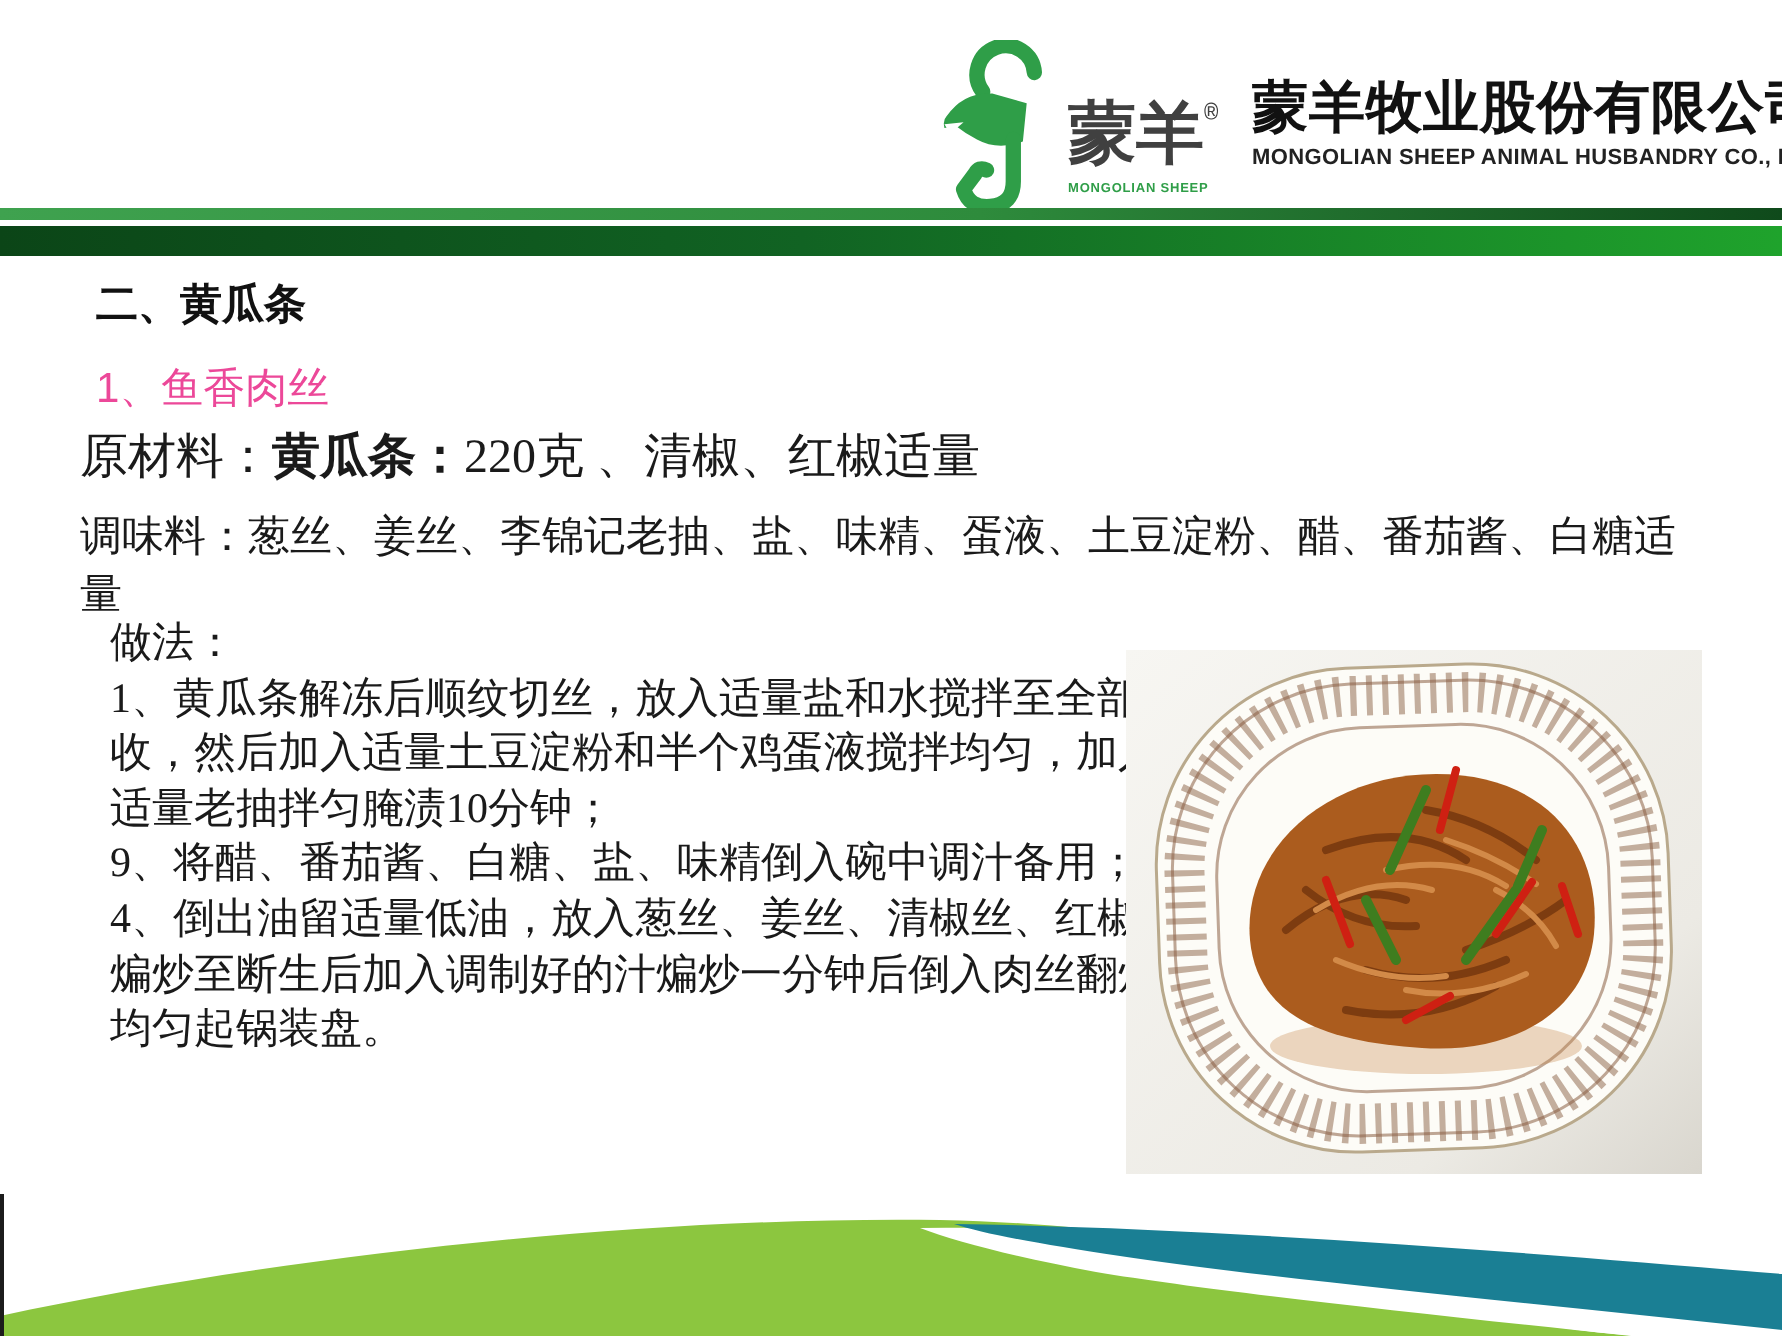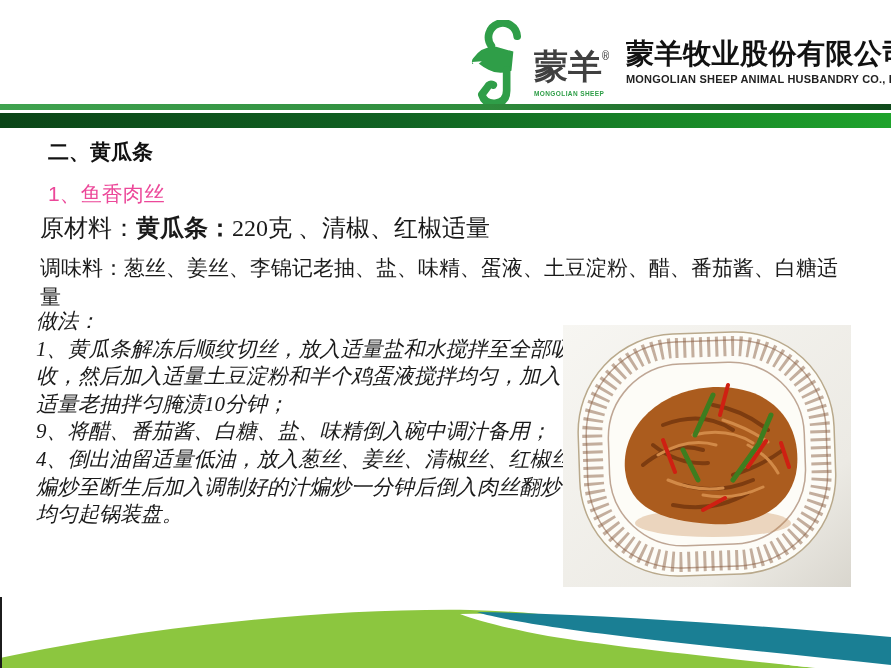--- a/index.html
+++ b/index.html
@@ -54,22 +54,22 @@
     font-family:"Liberation Sans","DejaVu Sans",sans-serif;
     font-weight:normal; font-size:21px; color:#ec4899;
   }
   .ingredients { position:absolute; left:40px; top:212px; font-size:24px; white-space:nowrap; }
   .ingredients b { font-family:"Liberation Sans","DejaVu Sans",sans-serif; }
   .seasoning {
     position:absolute; left:40px; top:254px; width:818px;
     font-size:21px; line-height:29px;
   }
   .method {
-    position:absolute; left:36px; top:308px; width:537px;
-    font-size:21px; line-height:27.6px;font-style:italic;
+    position:absolute; left:55px; top:308px; width:537px;
+    font-size:21px; line-height:27.6px;
   }
   .method .step { margin:0; }
   
   .dish-photo { position:absolute; left:563px; top:325px; width:288px; height:262px; }
   
   .footer-swoosh { position:absolute; left:0; bottom:0; width:891px; height:120px; display:block; }
   .edge-artifact { position:absolute; left:0; top:597px; width:2px; height:71px; background:#1c1c1c; }
 </style>
 </head>
 <body>

